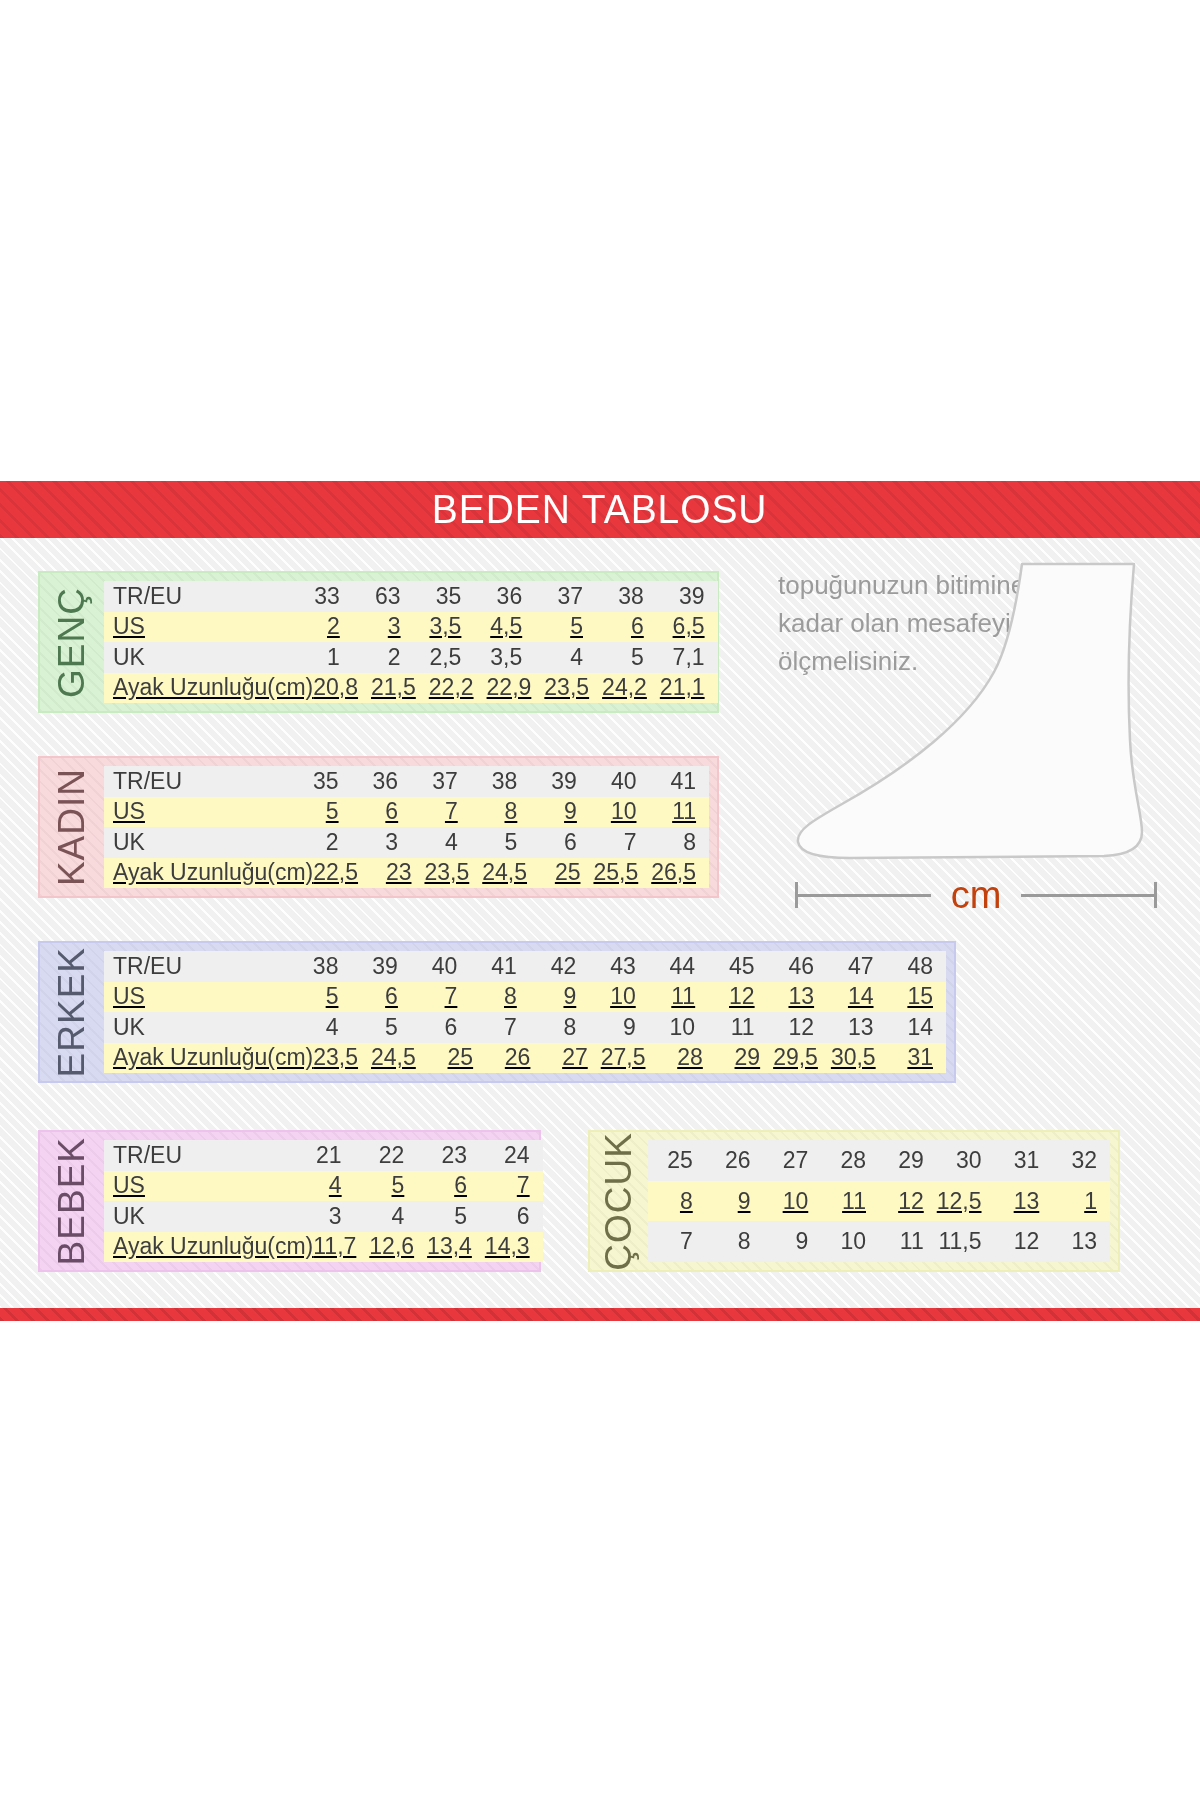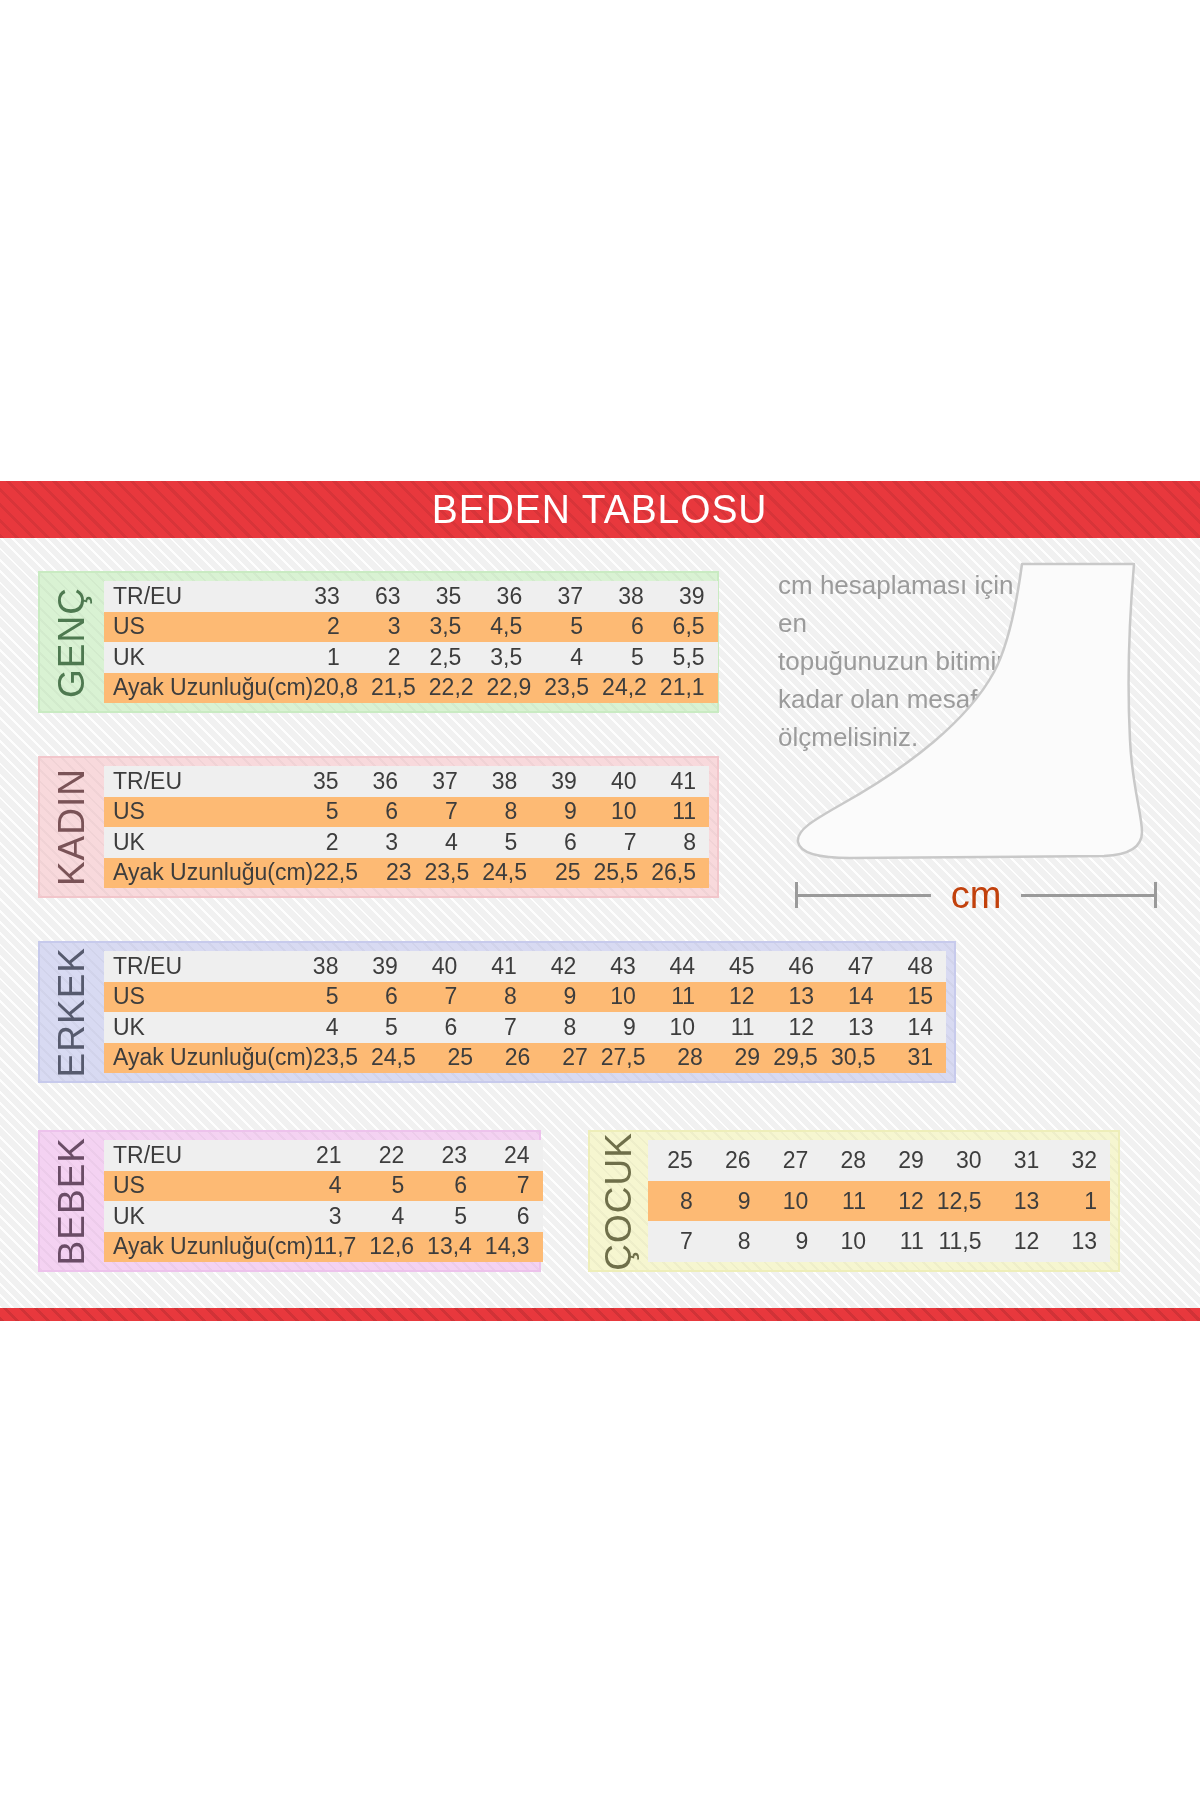--- a/index.html
+++ b/index.html
@@ -39,21 +39,21 @@
   .vlabel{
     writing-mode:vertical-rl;transform:rotate(180deg);
     font-size:37px;font-weight:400;letter-spacing:1px;white-space:nowrap;
   }
   .tbody{
     flex:1 1 auto;margin:8px 8px 8px 0;background:#ffffff;
     display:flex;flex-direction:column;
   }
   .trow{flex:1 1 0;display:flex;align-items:center;}
   .trow.even{background:#efefef;}
-  .trow.odd{background:#fdba74;}
+  .trow.odd{background:#fef9c3;text-decoration:underline;}
   .cell{font-size:23px;color:#3d3d3d;white-space:nowrap;}
   .label-cell{flex:0 0 188px;text-align:left;padding-left:9px;box-sizing:border-box;}
   .num-cell{flex:1 1 0;text-align:right;padding-right:13px;box-sizing:border-box;}
   
   .instruction{
     position:absolute;left:778px;top:566px;width:270px;
     font-size:26px;line-height:38px;color:#9b9b9b;
   }
   .instruction span{display:block;}
   .foot-svg{position:absolute;left:790px;top:560px;}
@@ -102,21 +102,21 @@
           <div class="cell num-cell">6,5</div>
         </div>
         <div class="trow even">
           <div class="cell label-cell">UK</div>
           <div class="cell num-cell">1</div>
           <div class="cell num-cell">2</div>
           <div class="cell num-cell">2,5</div>
           <div class="cell num-cell">3,5</div>
           <div class="cell num-cell">4</div>
           <div class="cell num-cell">5</div>
-          <div class="cell num-cell">5,5</div>
+          <div class="cell num-cell">7,1</div>
         </div>
         <div class="trow odd">
           <div class="cell label-cell">Ayak Uzunluğu(cm)</div>
           <div class="cell num-cell">20,8</div>
           <div class="cell num-cell">21,5</div>
           <div class="cell num-cell">22,2</div>
           <div class="cell num-cell">22,9</div>
           <div class="cell num-cell">23,5</div>
           <div class="cell num-cell">24,2</div>
           <div class="cell num-cell">21,1</div>
@@ -304,21 +304,20 @@
           <div class="cell num-cell">10</div>
           <div class="cell num-cell">11</div>
           <div class="cell num-cell">11,5</div>
           <div class="cell num-cell">12</div>
           <div class="cell num-cell">13</div>
         </div>
       </div>
   </div>
 
   <div class="instruction">
-    <span>cm hesaplaması için en</span>
     <span>topuğunuzun bitimine</span>
     <span>kadar olan mesafeyi</span>
     <span>ölçmelisiniz.</span>
   </div>
 
   <svg class="foot-svg" width="375" height="310" viewBox="0 0 375 310">
     <path d="M 232 4
              L 344 4
              C 339 62, 337 122, 340 180
              C 342 226, 352 254, 352 272

